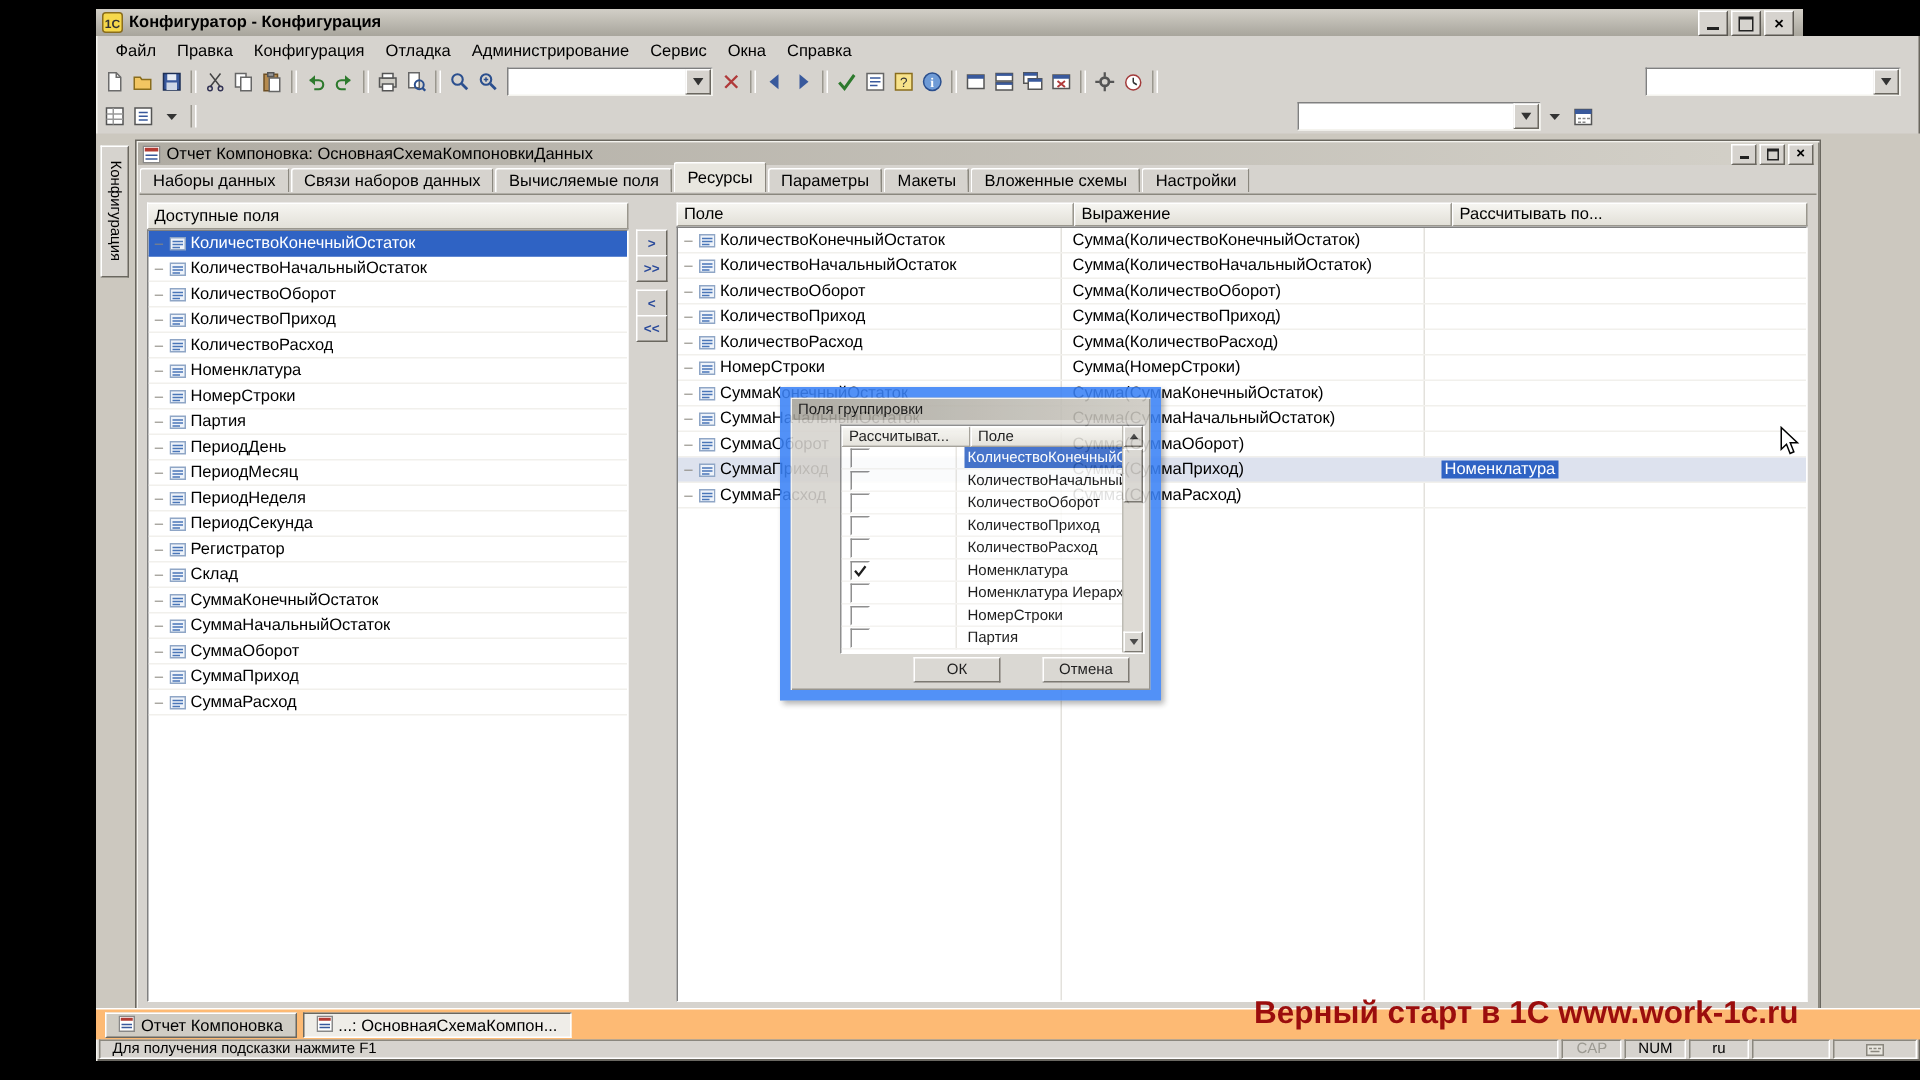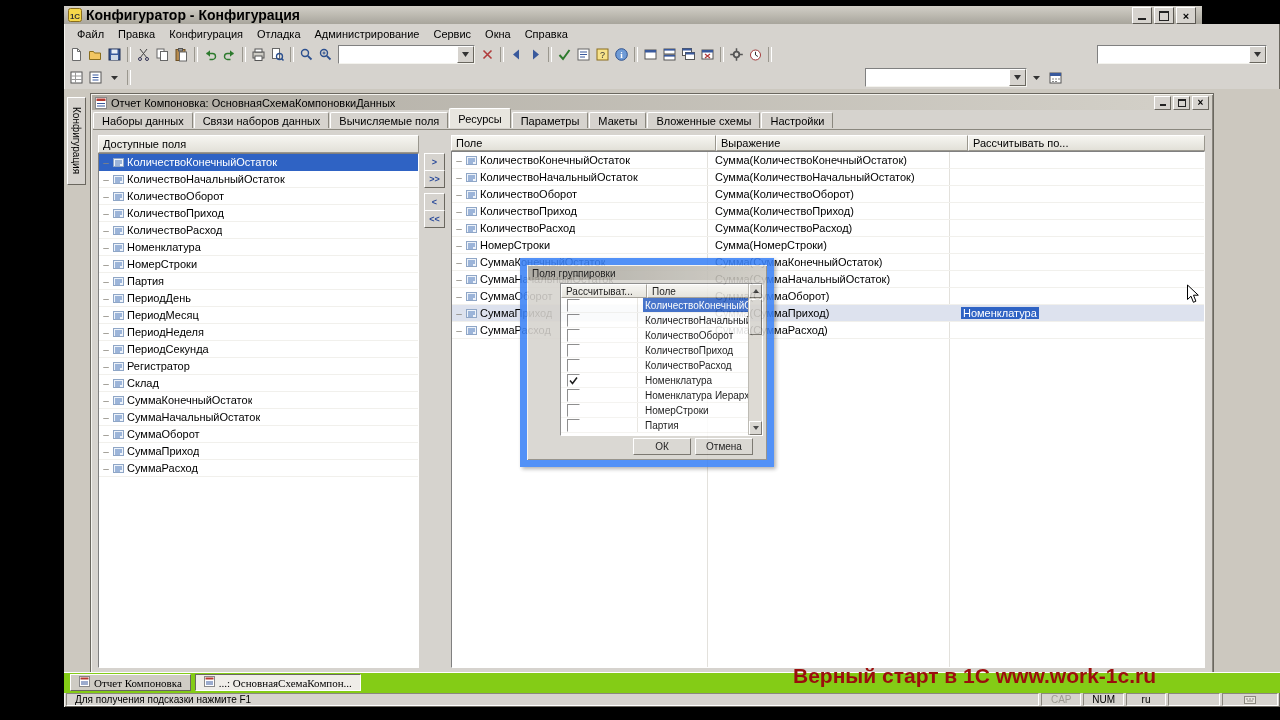--- a/index.html
+++ b/index.html
@@ -8,21 +8,21 @@
     background:#000;font-family:"Liberation Sans",sans-serif;font-size:11px;color:#000;
     -webkit-font-smoothing:antialiased;
   }
   
   .app{position:absolute;left:64px;top:6px;width:1216px;height:701px;background:#d6d3ce;
        display:flex;flex-direction:column;
        box-shadow:inset 1px 1px 0 #f4f3ee, inset -1px -1px 0 #6a675f;}
   .titlebar{height:18px;background:linear-gradient(#d2cfc7,#a8a59c);display:flex;align-items:center;
             gap:4px;padding:0 4px;position:relative;flex:0 0 auto;}
   .titlebar .black-corner{position:absolute;right:0;top:-1px;width:78px;height:19px;background:#000;}
-  .title-text{font-weight:bold;font-size:14px;}
+  .title-text{font-weight:bold;font-size:11px;}
   .win-btns{position:absolute;right:84px;top:1px;display:flex;gap:2px;}
   .wbtn{width:18px;height:15px;background:#d6d3ce;border:1px solid;border-color:#fff #5a5751 #5a5751 #fff;
         display:flex;align-items:center;justify-content:center;font-size:9px;line-height:9px;}
   .glyph-min{width:8px;height:2px;background:#222;margin-top:7px;}
   .glyph-rest{width:8px;height:7px;border:1px solid #222;border-top-width:2px;}
   .glyph-close{font-size:11px;font-weight:bold;line-height:10px;}
   .menubar{height:19px;display:flex;align-items:center;padding-left:6px;flex:0 0 auto;}
   .menu-item{padding:2px 7px;cursor:default;}
   .toolbar{height:21px;display:flex;align-items:center;padding:1px 3px;flex:0 0 auto;overflow:hidden;}
   .tbtn{width:19px;height:18px;display:flex;align-items:center;justify-content:center;flex:0 0 auto;}
@@ -103,36 +103,36 @@
   .p-check-cell{width:76px;flex:0 0 auto;display:flex;align-items:center;padding-left:6px;}
   .p-label-cell{flex:1;padding:0 2px;font-size:10px;white-space:nowrap;overflow:hidden;height:100%;display:flex;align-items:center;}
   .p-row.selected .p-label-cell{background:#2f63c4;color:#fff;}
   .cb{width:11px;height:11px;background:#fff;border:1px solid;border-color:#808080 #fff #fff #808080;
       display:flex;align-items:center;justify-content:center;}
   .p-scroll{position:absolute;right:0;top:0;bottom:0;width:13px;background:#d9d6cf;
             border-left:1px solid #b5b2aa;display:flex;flex-direction:column;}
   .sbtn{height:12px;background:#d6d3ce;border:1px solid;border-color:#fff #6a675f #6a675f #fff;
         display:flex;align-items:center;justify-content:center;flex:0 0 auto;}
   .sthumb{height:34px;margin:1px 0;background:#d6d3ce;border:1px solid;border-color:#fff #6a675f #6a675f #fff;}
-  .popup-buttons{position:absolute;bottom:5px;right:14px;display:flex;gap:4px;margin-left:42px;}
+  .popup-buttons{position:absolute;bottom:5px;right:14px;display:flex;gap:28px;margin-left:42px;}
   .pbtn{min-width:44px;height:15px;background:#d6d3ce;border:1px solid;border-color:#fff #6a675f #6a675f #fff;
         display:flex;align-items:center;justify-content:center;font-size:10px;padding:0 6px;}
   
-  .winbar{height:18px;display:flex;align-items:flex-start;gap:4px;padding:1px 2px 1px 6px;background:#84cc16;
-          border-top:1px solid #fff;flex:0 0 auto;font-family:Liberation Serif, serif;}
+  .winbar{height:18px;display:flex;align-items:flex-end;gap:4px;padding:1px 2px 1px 6px;background:#fdba74;
+          border-top:1px solid #fff;flex:0 0 auto;}
   .wtab{height:15px;display:flex;align-items:center;gap:4px;padding:0 8px;background:#cfccc4;
         border:1px solid;border-color:#fff #6a675f #6a675f #fff;white-space:nowrap;}
   .wtab.active{background:#efede8;border-color:#6a675f #fff #fff #6a675f;}
   .statusbar{height:13px;display:flex;gap:2px;padding:0 2px 1px;align-items:stretch;flex:0 0 auto;}
   .spanel{border:1px solid;border-color:#8a877e #fff #fff #8a877e;display:flex;align-items:center;
           padding:0 8px;font-size:10px;white-space:nowrap;overflow:hidden;}
   .sp-hint{flex:1;}
   .dim{color:#9c9a92;}
   
-  .watermark{position:absolute;left:793px;top:664px;font-size:21px;font-weight:bold;z-index:60;
+  .watermark{position:absolute;left:836px;top:664px;font-size:21px;font-weight:bold;z-index:60;
              letter-spacing:0px;}
   .cursor{position:absolute;left:1186px;top:284px;z-index:100;}
 </style>
 </head>
 <body>
 
 <div class="app">
 
   <div class="titlebar">
     <span style="display:flex;">

